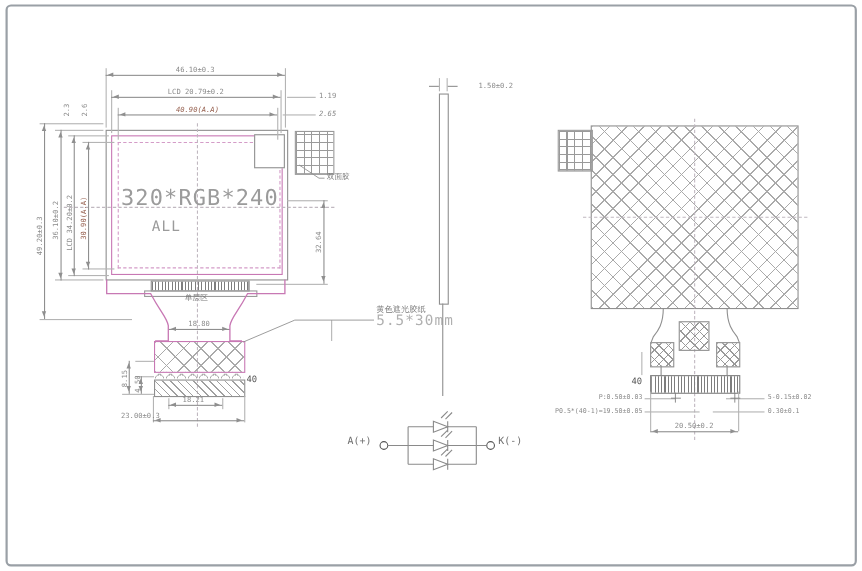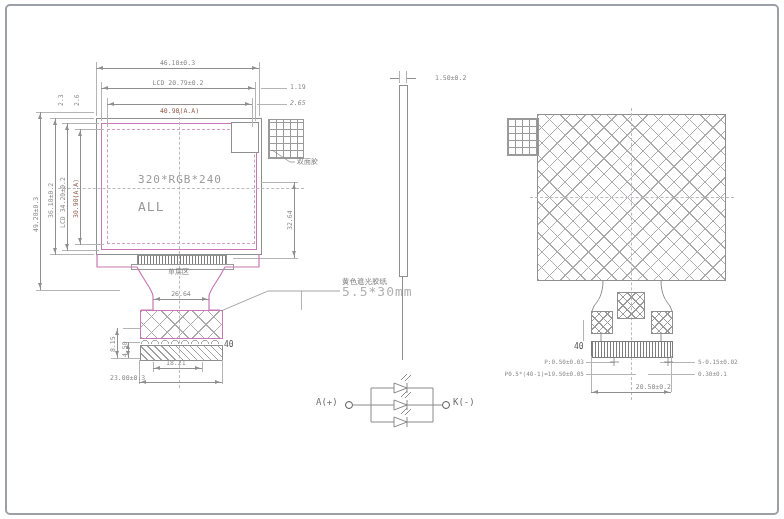--- a/index.html
+++ b/index.html
@@ -53,21 +53,21 @@
 
   <div class="r-gray" style="left:96px;top:118px;width:164px;height:135px;"></div>
   <div class="r-pink" style="left:101px;top:123px;width:154px;height:125px;"></div>
   <div class="r-aa" style="left:107px;top:129px;width:146px;height:113px;"></div>
   <div class="r-gray" style="left:231px;top:122px;width:26px;height:29px;border-width:1px;"></div>
   <div class="gridpad" style="left:268px;top:119px;width:34px;height:38px;"></div>
 
   <div class="dashv" style="left:179px;top:112px;height:276px;"></div>
   <div class="dashh" style="left:58px;top:188px;width:246px;"></div>
 
-  <div class="t" style="left:110px;top:176px;width:140px;font-size:11px;letter-spacing:1px;color:#9b9b9b;text-align:center;">320*RGB*240</div>
+  <div class="t" style="left:110px;top:176px;width:140px;font-size:20px;letter-spacing:1px;color:#9b9b9b;text-align:center;">320*RGB*240</div>
   <div class="t" style="left:138px;top:203px;font-size:13px;letter-spacing:1px;color:#9b9b9b;">ALL</div>
 
   <div class="abs comb" style="left:137px;top:255px;width:88px;height:8px;border:1px solid #909090;"></div>
   <div class="abs" style="left:131px;top:264px;width:101px;height:4px;border:1px solid #9a9a9a;"></div>
   <div class="t cjk" style="left:168px;top:268px;font-size:7px;">单层区</div>
 
   <div class="abs xhatch" style="left:140px;top:310px;width:81px;height:27px;border:1px solid #c878b4;"></div>
   <div class="abs scallop" style="left:140px;top:338px;width:81px;height:6px;"></div>
   <div class="abs hatch" style="left:140px;top:345px;width:81px;height:14px;border:1px solid #8f8f8f;"></div>
   <div class="t" style="left:224px;top:341px;font-size:8px;color:#555;">40</div>
@@ -76,21 +76,21 @@
   <div class="lv thin" style="left:259px;top:62px;height:54px;"></div>
   <div class="lv thin" style="left:101px;top:82px;height:39px;"></div>
   <div class="lv thin" style="left:255px;top:82px;height:39px;"></div>
   <div class="lv thin" style="left:107px;top:98px;height:29px;"></div>
   <div class="lv thin" style="left:252px;top:98px;height:29px;"></div>
   <div class="dimh" style="left:96px;top:68px;width:163px;"></div>
   <div class="t tc" style="left:96px;top:60px;width:163px;">46.10±0.3</div>
   <div class="dimh" style="left:101px;top:88px;width:154px;"></div>
   <div class="t tc" style="left:101px;top:80px;width:154px;">LCD 20.79±0.2</div>
   <div class="dimh" style="left:107px;top:104px;width:145px;"></div>
-  <div class="t tc brown" style="left:107px;top:108px;width:145px;">40.90(A.A)</div>
+  <div class="t tc brown" style="left:107px;top:97px;width:145px;font-style:italic;">40.90(A.A)</div>
   <div class="lh thin" style="left:261px;top:88px;width:26px;"></div>
   <div class="t" style="left:290px;top:84px;">1.19</div>
   <div class="lh thin" style="left:257px;top:104px;width:30px;"></div>
   <div class="t" style="left:290px;top:100px;font-style:italic;">2.65</div>
 
   <div class="lh thin" style="left:36px;top:112px;width:58px;"></div>
   <div class="lh thin" style="left:50px;top:118px;width:44px;"></div>
   <div class="lh thin" style="left:62px;top:123px;width:37px;"></div>
   <div class="lh thin" style="left:75px;top:129px;width:29px;"></div>
   <div class="lh thin" style="left:75px;top:244px;width:29px;"></div>
@@ -107,21 +107,21 @@
   <div class="t rot brown" style="left:73px;top:218px;">30.90(A.A)</div>
   <div class="t rot" style="left:58px;top:106px;">2.3</div>
   <div class="t rot" style="left:74px;top:106px;">2.6</div>
 
   <div class="lh thin" style="left:261px;top:182px;width:37px;"></div>
   <div class="lh thin" style="left:233px;top:258px;width:65px;"></div>
   <div class="dimv" style="left:294px;top:182px;height:76px;"></div>
   <div class="t rot" style="left:287px;top:230px;">32.64</div>
 
   <div class="dimh" style="left:153px;top:299px;width:56px;"></div>
-  <div class="t tc" style="left:153px;top:291px;width:56px;">26.64</div>
+  <div class="t tc" style="left:153px;top:291px;width:56px;">18.80</div>
   <div class="lv thin" style="left:153px;top:362px;height:10px;"></div>
   <div class="lv thin" style="left:202px;top:362px;height:10px;"></div>
   <div class="dimh" style="left:153px;top:368px;width:49px;"></div>
   <div class="t" style="left:166px;top:360px;">18.21</div>
   <div class="lv thin" style="left:139px;top:360px;height:24px;"></div>
   <div class="lv thin" style="left:222px;top:360px;height:24px;"></div>
   <div class="dimh" style="left:139px;top:382px;width:83px;"></div>
   <div class="t" style="left:110px;top:375px;">23.00±0.3</div>
   <div class="lh thin" style="left:123px;top:328px;width:17px;"></div>
   <div class="lh thin" style="left:123px;top:342px;width:17px;"></div>
@@ -151,21 +151,21 @@
   <div class="abs xhatch-s" style="left:617px;top:292px;width:26px;height:25px;border:1px solid #8f8f8f;"></div>
   <div class="abs xhatch-s" style="left:591px;top:311px;width:20px;height:21px;border:1px solid #8f8f8f;"></div>
   <div class="abs xhatch-s" style="left:651px;top:311px;width:20px;height:21px;border:1px solid #8f8f8f;"></div>
   <div class="abs comb" style="left:591px;top:341px;width:80px;height:15px;border:1px solid #7d7d7d;"></div>
   <div class="t" style="left:574px;top:343px;font-size:8px;color:#555;">40</div>
   <div class="lv thin" style="left:583px;top:320px;height:21px;"></div>
 
   <div class="lv thin" style="left:591px;top:356px;height:36px;"></div>
   <div class="lv thin" style="left:671px;top:356px;height:36px;"></div>
   <div class="dimh" style="left:591px;top:392px;width:80px;"></div>
-  <div class="t tc" style="left:591px;top:384px;width:80px;text-align:right;">20.50±0.2</div>
+  <div class="t tc" style="left:591px;top:384px;width:80px;">20.50±0.2</div>
   <div class="lh thin" style="left:586px;top:362px;width:28px;"></div>
   <div class="lh thin" style="left:586px;top:374px;width:50px;"></div>
   <div class="lh thin" style="left:660px;top:362px;width:35px;"></div>
   <div class="lh thin" style="left:648px;top:374px;width:47px;"></div>
   <div class="t" style="left:508px;top:358px;width:76px;text-align:right;font-size:6px;">P:0.50±0.03</div>
   <div class="t" style="left:495px;top:370px;width:89px;text-align:right;font-size:6px;">P0.5*(40-1)=19.50±0.05</div>
   <div class="t" style="left:698px;top:358px;font-size:6px;">5-0.15±0.02</div>
   <div class="t" style="left:698px;top:370px;font-size:6px;">0.30±0.1</div>
 
   <div class="t" style="left:316px;top:399px;font-size:9px;color:#6f6f6f;">A(+)</div>

